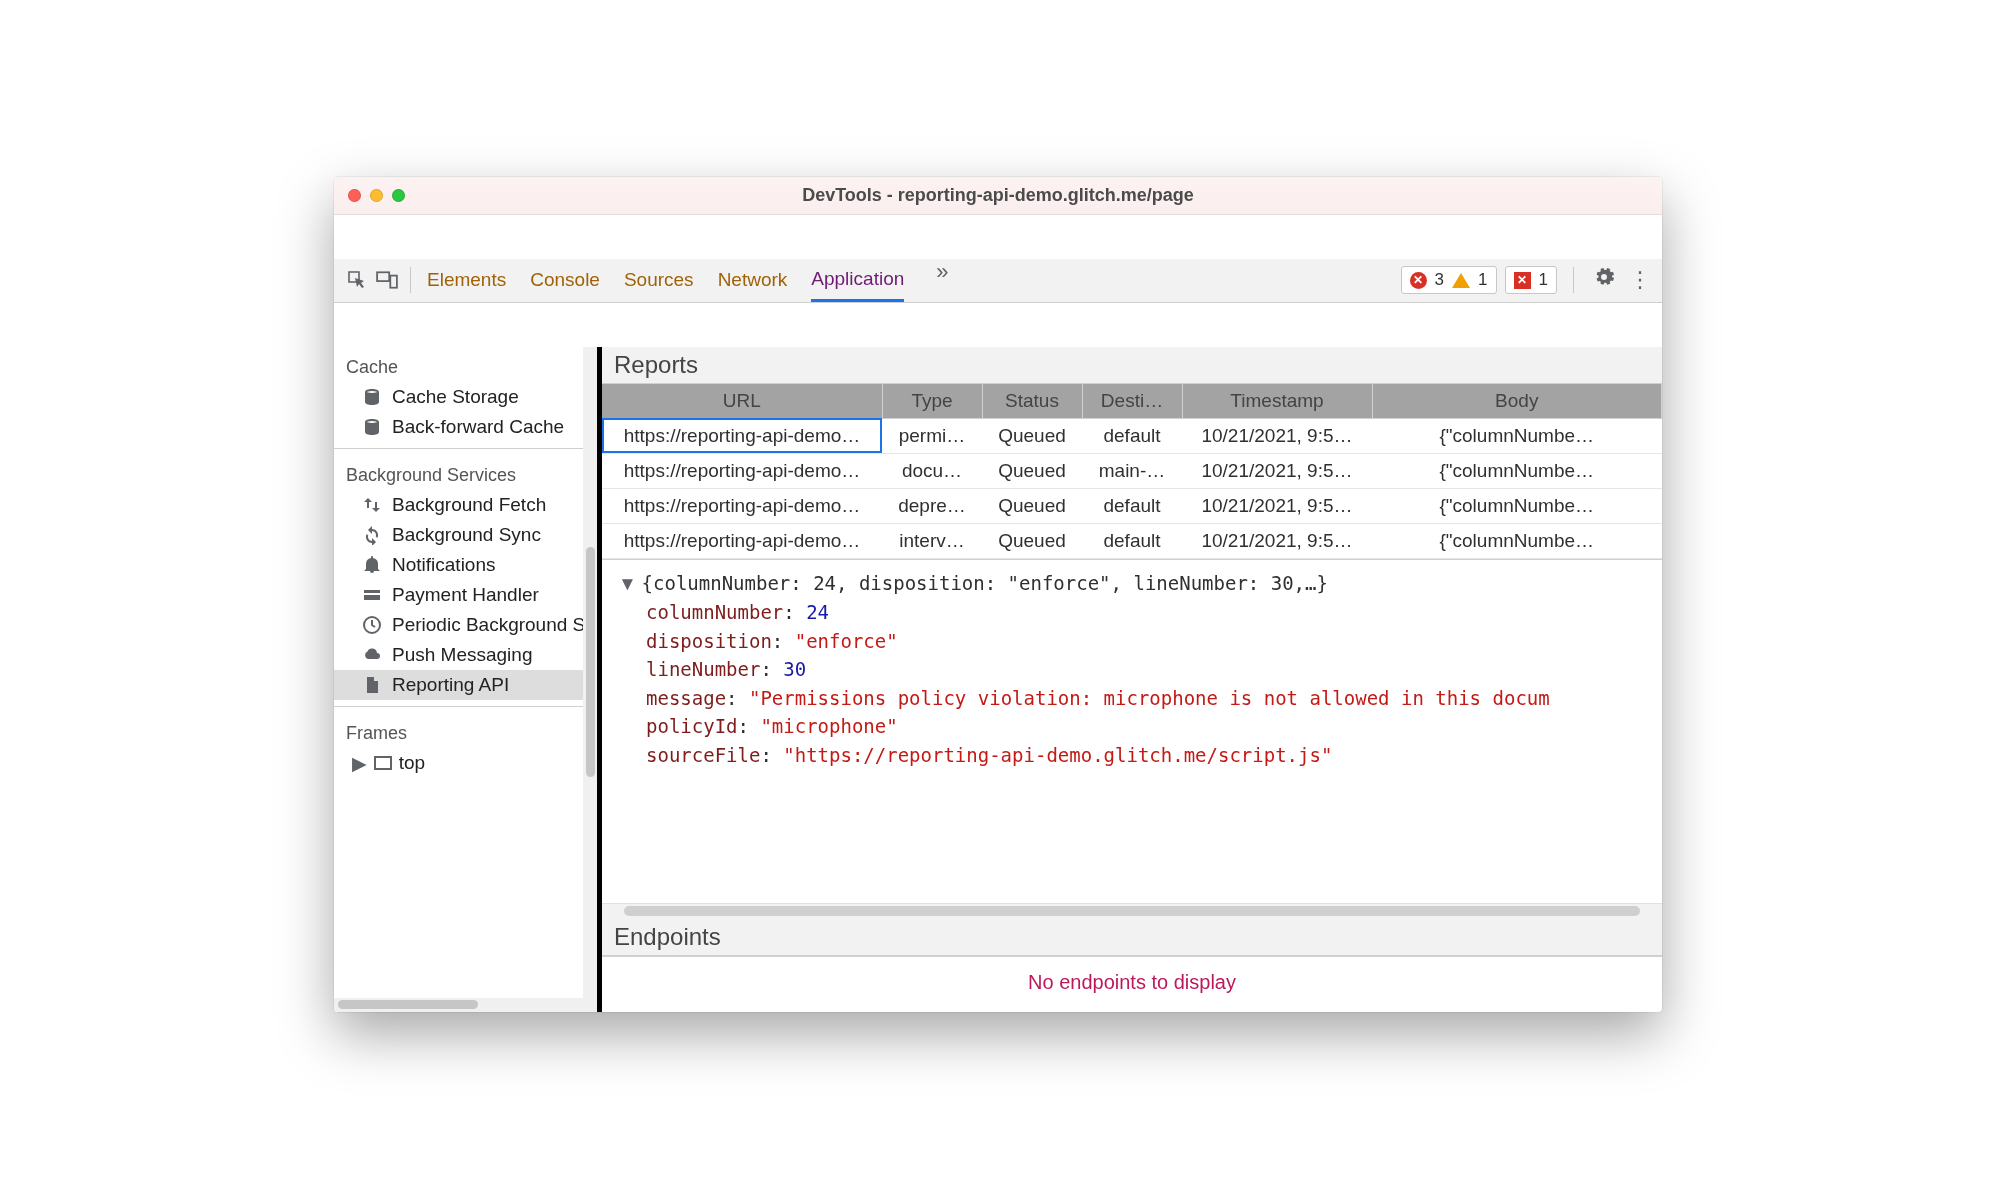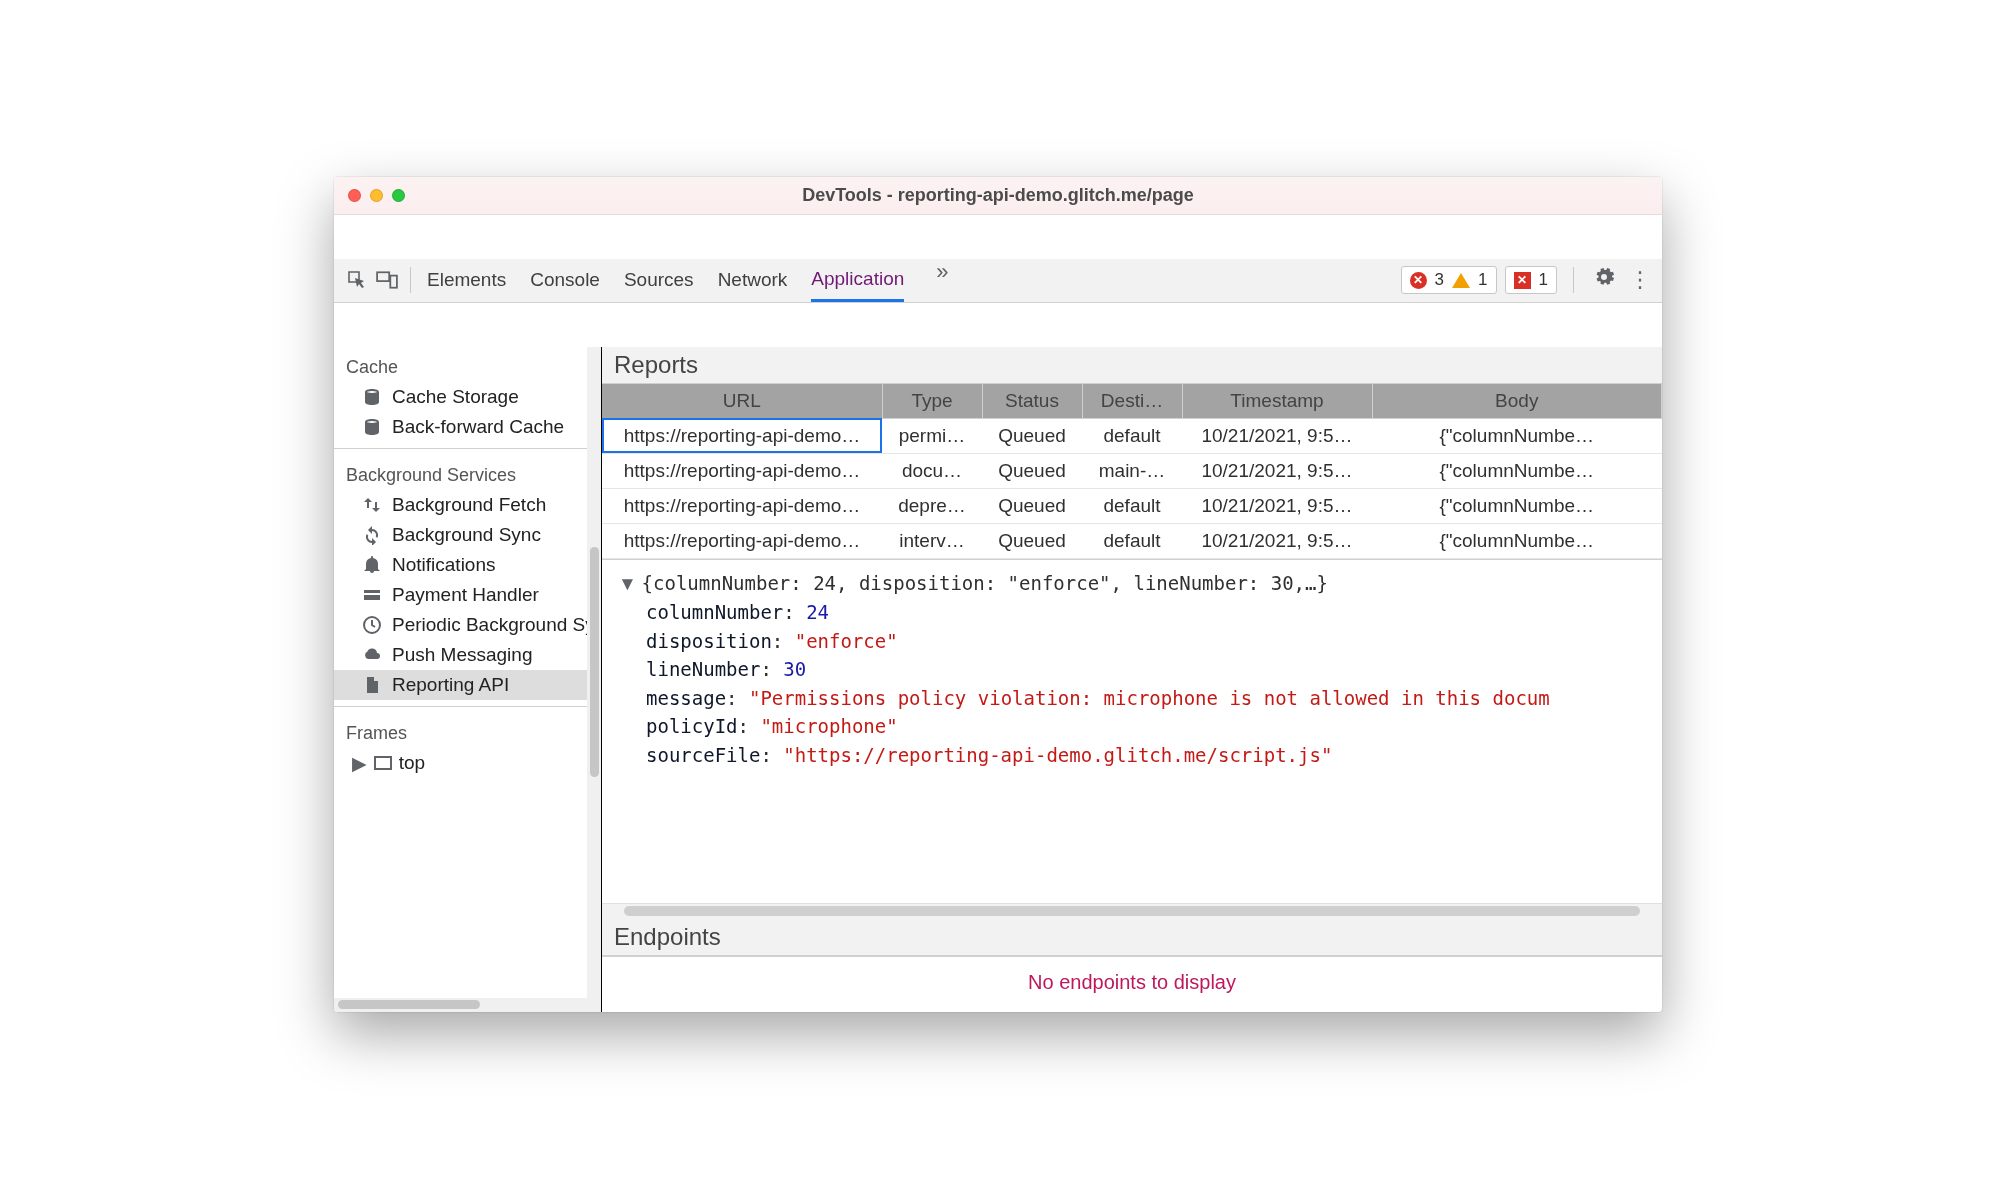--- a/index.html
+++ b/index.html
@@ -61,21 +61,21 @@
   }
   .topbar .iconbtn {
     width: 30px; height: 30px;
     display: flex; align-items: center; justify-content: center;
     color: #606367;
   }
   .topbar .sep { width: 1px; height: 26px; background: #c8c8c8; margin: 0 8px; }
   .tabs { display: flex; gap: 24px; margin-left: 8px; flex: 1; align-items: stretch; height: 100%;}
   .tab {
     display: flex; align-items: center; height: 100%; cursor: default;
-    color: #404040;
+    color: #a16207;
   }
   .tab.active { color: #701a75; border-bottom: 3px solid #1a73e8; margin-bottom: -1px; font-weight: 500;}
   .overflow { font-size: 22px; color: #606367; padding: 0 8px;}
   .right-cluster { display: flex; align-items: center; gap: 8px; }
   .badgebox {
     display: inline-flex; align-items: center; gap: 8px;
     border: 1px solid #c7c7c7; border-radius: 3px; padding: 2px 8px;
     background: #fff; font-size: 17px; color: #333; height: 28px;
   }
   .badgebox .circ {
@@ -95,21 +95,21 @@
   
   .workspace {
     flex: 1;
     display: flex;
     min-height: 0;
   }
 
   
   .sidebar {
     width: 268px;
-    border-right: 1px solid #000000;
+    border-right: 5px solid #000000;
     background: #fff;
     overflow: hidden;
     display: flex; flex-direction: column;
     position: relative;
   }
   .sidebar-scroll { flex:1; overflow:hidden; }
   .side-h {
     font-size: 18px; color: #555; padding: 10px 12px 4px 12px;
   }
   .side-item, .side-leaf {
@@ -166,21 +166,21 @@
     flex: 1; min-height: 100px;
     font-family: ui-monospace, "SF Mono", Menlo, Consolas, monospace;
     font-size: 19px;
     padding: 9px 12px 6px 16px;
     color: #303030;
     overflow: hidden;
     line-height: 1.5;
     white-space: nowrap;
     border-top: 1px solid #d0d0d0;
   }
-  .obj-view .k { color: #0f172a; }
+  .obj-view .k { color: #7f1d1d; }
   .obj-view .num { color: #1a1aa6; }
   .obj-view .str { color: #c41a16; }
   .obj-view .line { padding-left: 28px; }
   .obj-view .tw::before { content:"▼ "; color:#606367; font-family:-apple-system; }
 
   .mainhscroll {
     height: 16px; background:#f2f2f2; border-top:1px solid #e0e0e0;
     display:flex; align-items:center; padding:0 12px;
   }
   .mainhscroll .thumb { height:10px; flex:1; background:#cfcfcf; border-radius:5px; margin:0 10px;}

